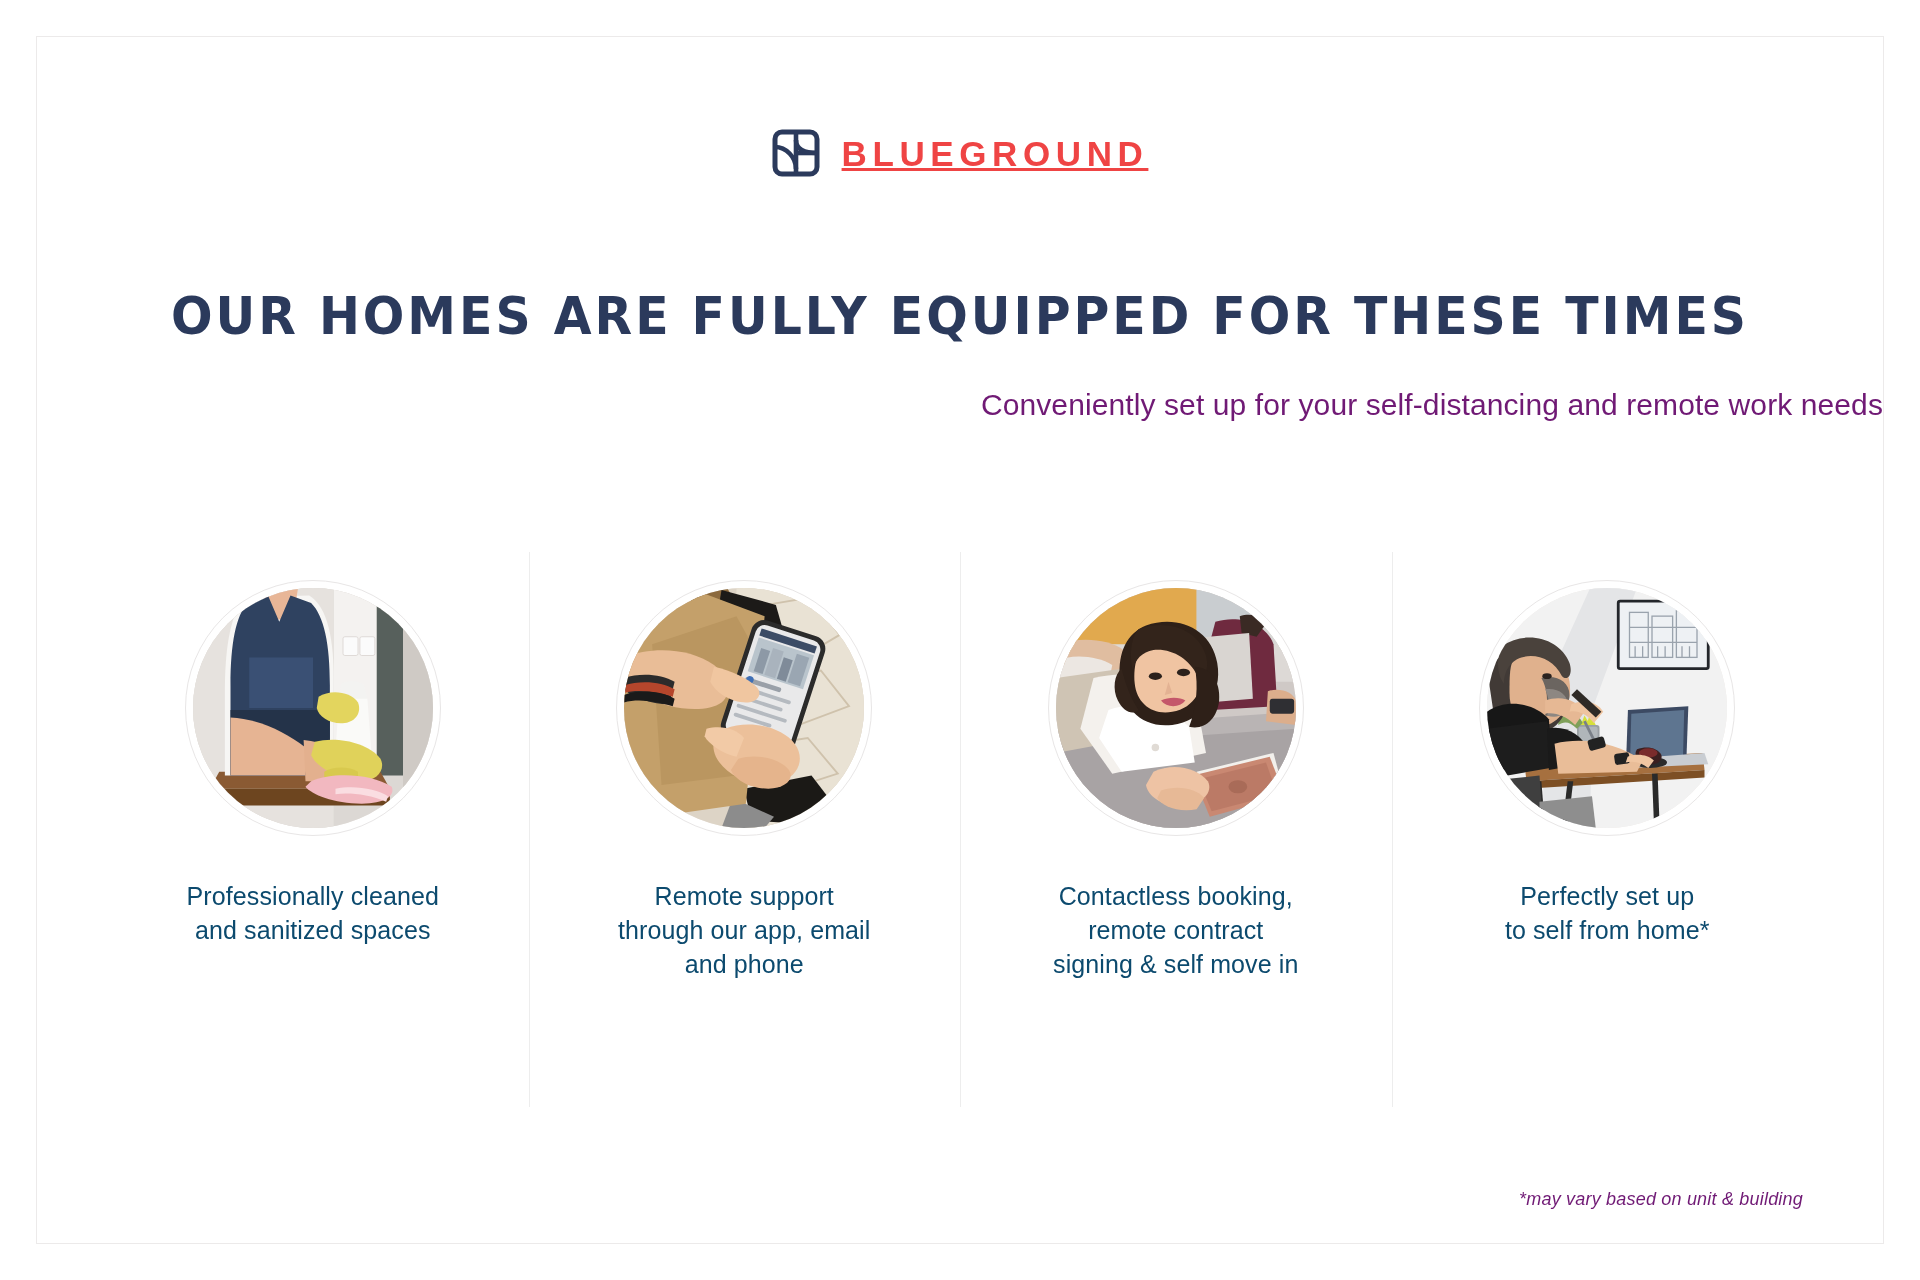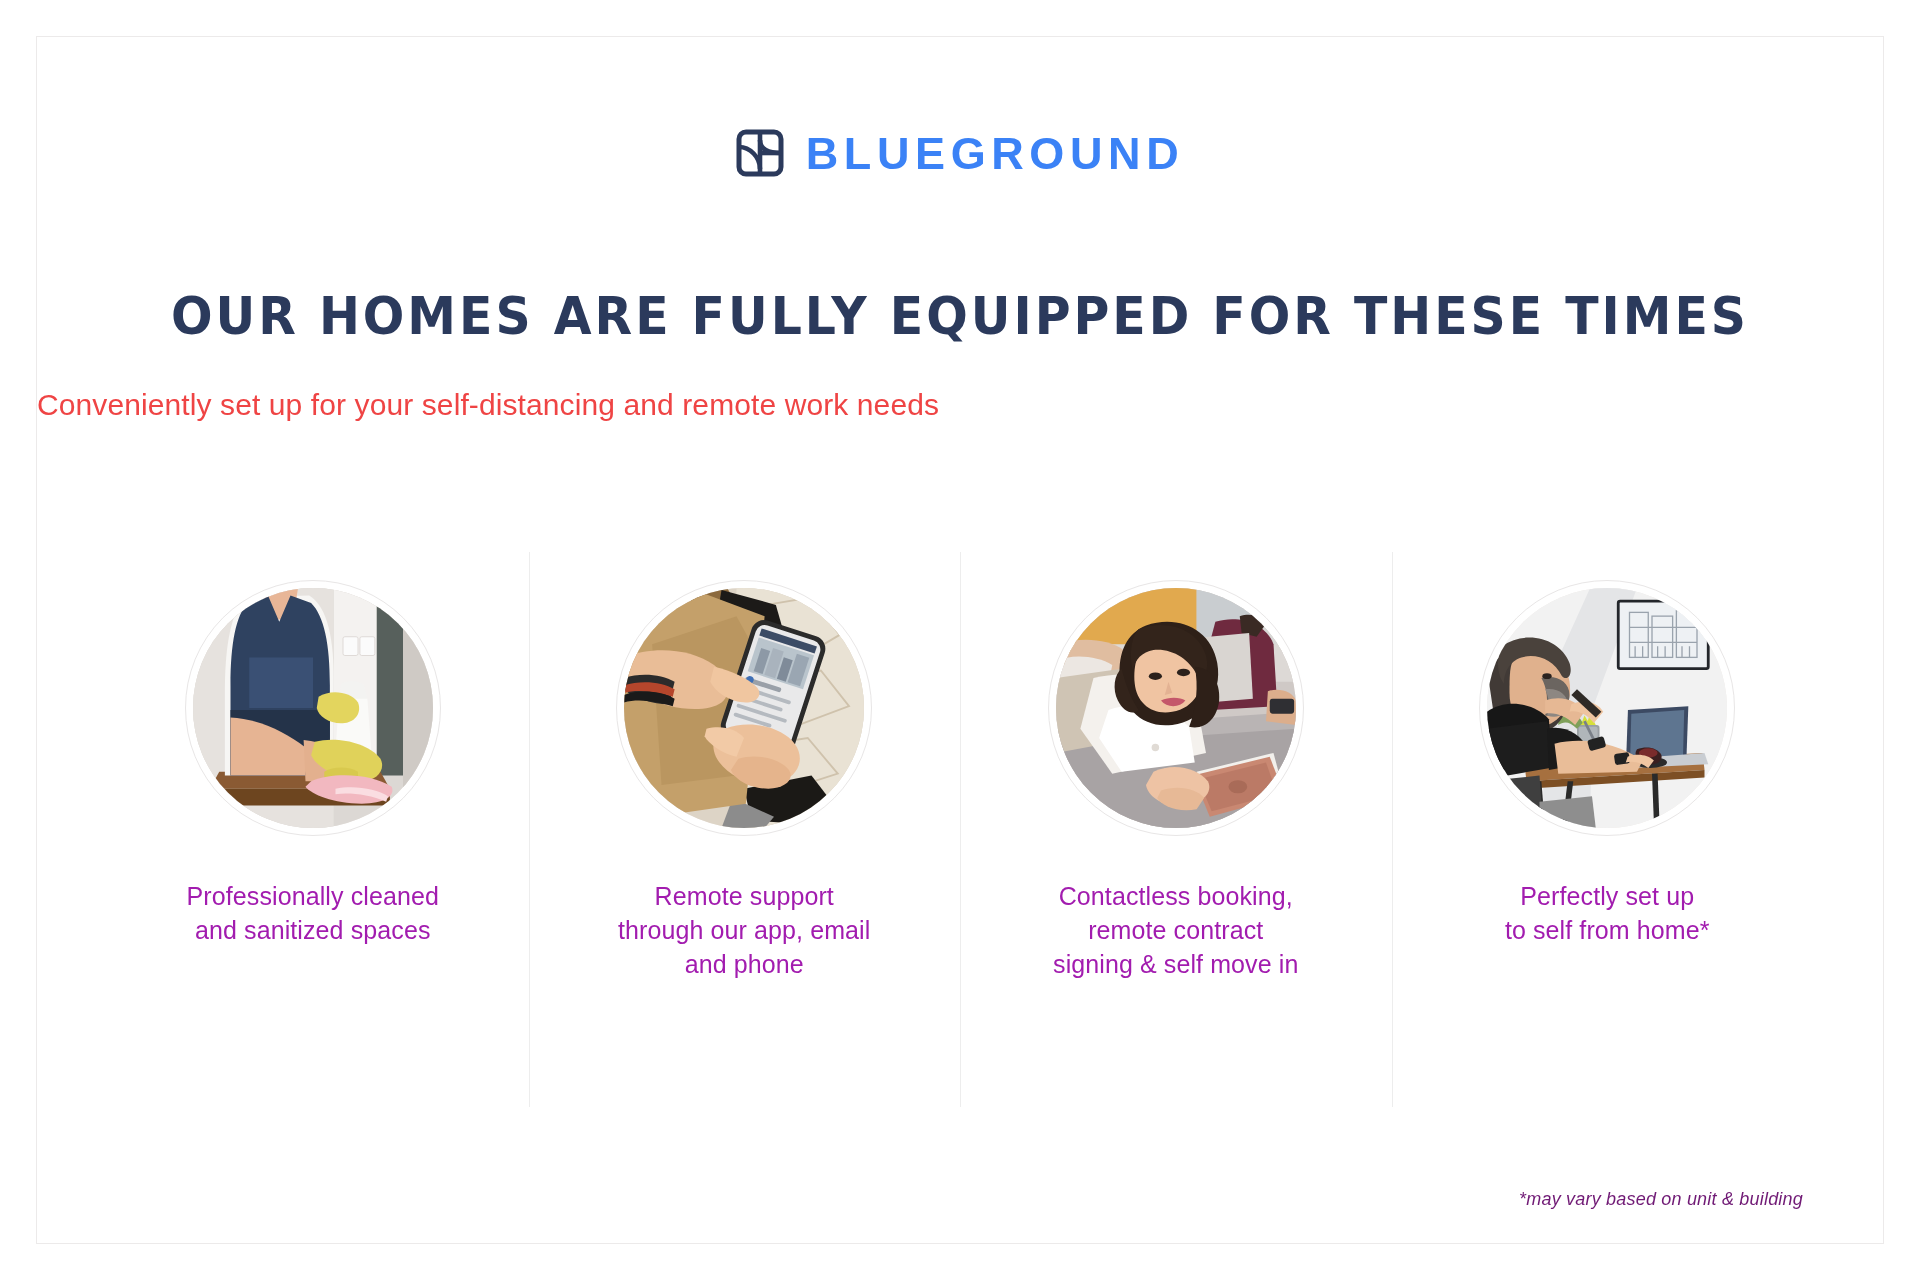--- a/index.html
+++ b/index.html
@@ -24,49 +24,50 @@
 
   
   .logo-row {
     position:absolute;
     left:0; right:0; top:92px;
     display:flex; align-items:center; justify-content:center;
     gap:22px;
   }
   .logo-mark { width:48px; height:48px; display:block; }
   .logo-word {
-    font-size:45px;
+    font-size:35px;
     font-weight:700;
     letter-spacing:5.6px;
-    color:#3b82f6;
+    color:#ef4444;
     line-height:1;
     font-family:"Liberation Sans", sans-serif;
+    text-decoration:underline;
   }
 
   
   .headline {
     position:absolute;
     left:0; right:0; top:252px;
     text-align:center;
     font-size:52px;
     font-weight:700;
     letter-spacing:3.2px;
     color:#2b3a5c;
     line-height:1.06;
     font-family:"DejaVu Sans", sans-serif;
     transform:scaleX(0.94);
     white-space:nowrap;
   }
   .subhead {
     position:absolute;
     left:0; right:0; top:348px;
-    text-align:left;
+    text-align:right;
     font-size:30px;
     font-weight:400;
-    color:#ef4444;
+    color:#701a75;
     line-height:1.3;
     letter-spacing:0.1px;
   }
 
   
   .cols {
     position:absolute;
     left:60px; right:60px;
     top:515px;
     height:555px;
@@ -101,21 +102,21 @@
     overflow:hidden;
     position:relative;
     background:#efeae6;
   }
   .circle svg { display:block; width:100%; height:100%; }
   .caption {
     margin-top:44px;
     text-align:center;
     font-size:25px;
     line-height:1.35;
-    color:#a21caf;
+    color:#0c4a6e;
     font-weight:400;
     white-space:pre-line;
     letter-spacing:0.1px;
   }
 
   
   .footnote {
     position:absolute;
     right:80px;
     top:1152px;

